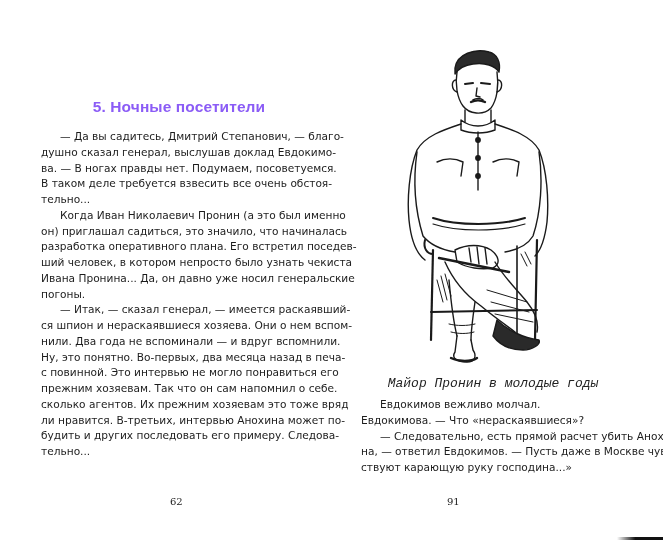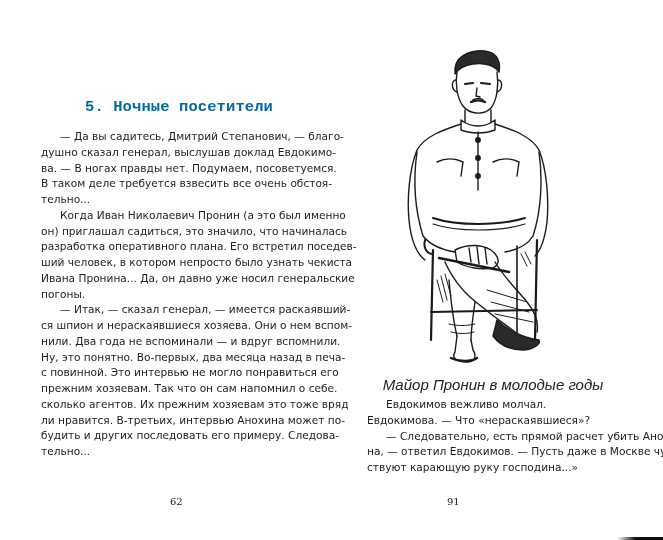--- a/index.html
+++ b/index.html
@@ -1,30 +1,30 @@
 <!DOCTYPE html>
 <html><head>
 <meta charset="utf-8">
 <style>
   html, body { margin: 0; padding: 0; background: #ffffff; }
   body { width: 663px; height: 540px; position: relative; overflow: hidden; font-family: "DejaVu Sans", sans-serif; color: #1f1f1f; }
   .page { position: absolute; top: 0; height: 540px; }
   .page-left { left: 0; width: 331px; }
   .page-right { left: 331px; width: 332px; }
-  .chapter-title { position: absolute; left: 41px; width: 276px; top: 98px; text-align: center; font-family: Liberation Mono, monospace; font-weight: bold; font-size: 15.5px; color: #0369a1; letter-spacing: 0.1px; }
+  .chapter-title { position: absolute; left: 41px; width: 276px; top: 98px; text-align: center; font-family: Liberation Sans, sans-serif; font-weight: bold; font-size: 15.5px; color: #8b5cf6; letter-spacing: 0.1px; }
   .text-block { position: absolute; font-family: "DejaVu Sans", sans-serif; font-size: 10.6px; line-height: 15.75px; color: #1c1c1c; }
   .left-block { left: 41px; top: 129px; width: 276px; }
-  .right-block { left: 36px; top: 397px; width: 260px; }
+  .right-block { left: 30px; top: 397px; width: 260px; }
   .line { white-space: nowrap; display: block; text-align: justify; text-align-last: justify; height: 15.75px; }
   .line.last { text-align-last: left; }
   .line.indent { padding-left: 19px; }
   .page-number { position: absolute; font-family: "DejaVu Serif", serif; font-size: 10px; color: #222; }
   .pn-left { left: 170px; top: 496px; }
   .pn-right { left: 116px; top: 496px; }
-  .caption { position: absolute; left: 42px; top: 376px; width: 240px; text-align: center; font-family: Liberation Sans, sans-serif; font-style: italic; font-size: 15px; color: #222; }
+  .caption { position: absolute; left: 42px; top: 376px; width: 240px; text-align: center; font-family: Liberation Mono, monospace; font-style: italic; font-size: 13px; color: #222; }
   .illustration { position: absolute; left: 46px; top: 40px; width: 230px; height: 325px; }
   .edge-shadow { position: absolute; right: 0; bottom: 0; width: 46px; height: 3px; background: linear-gradient(to right, rgba(0,0,0,0), #111 40%); }
 </style>
 </head>
 <body>
 
 <div class="page page-left">
   <div class="chapter-title">5. Ночные посетители</div>
   <div class="text-block left-block">
     <span class="line indent">— Да вы садитесь, Дмитрий Степанович, — благо-</span>

